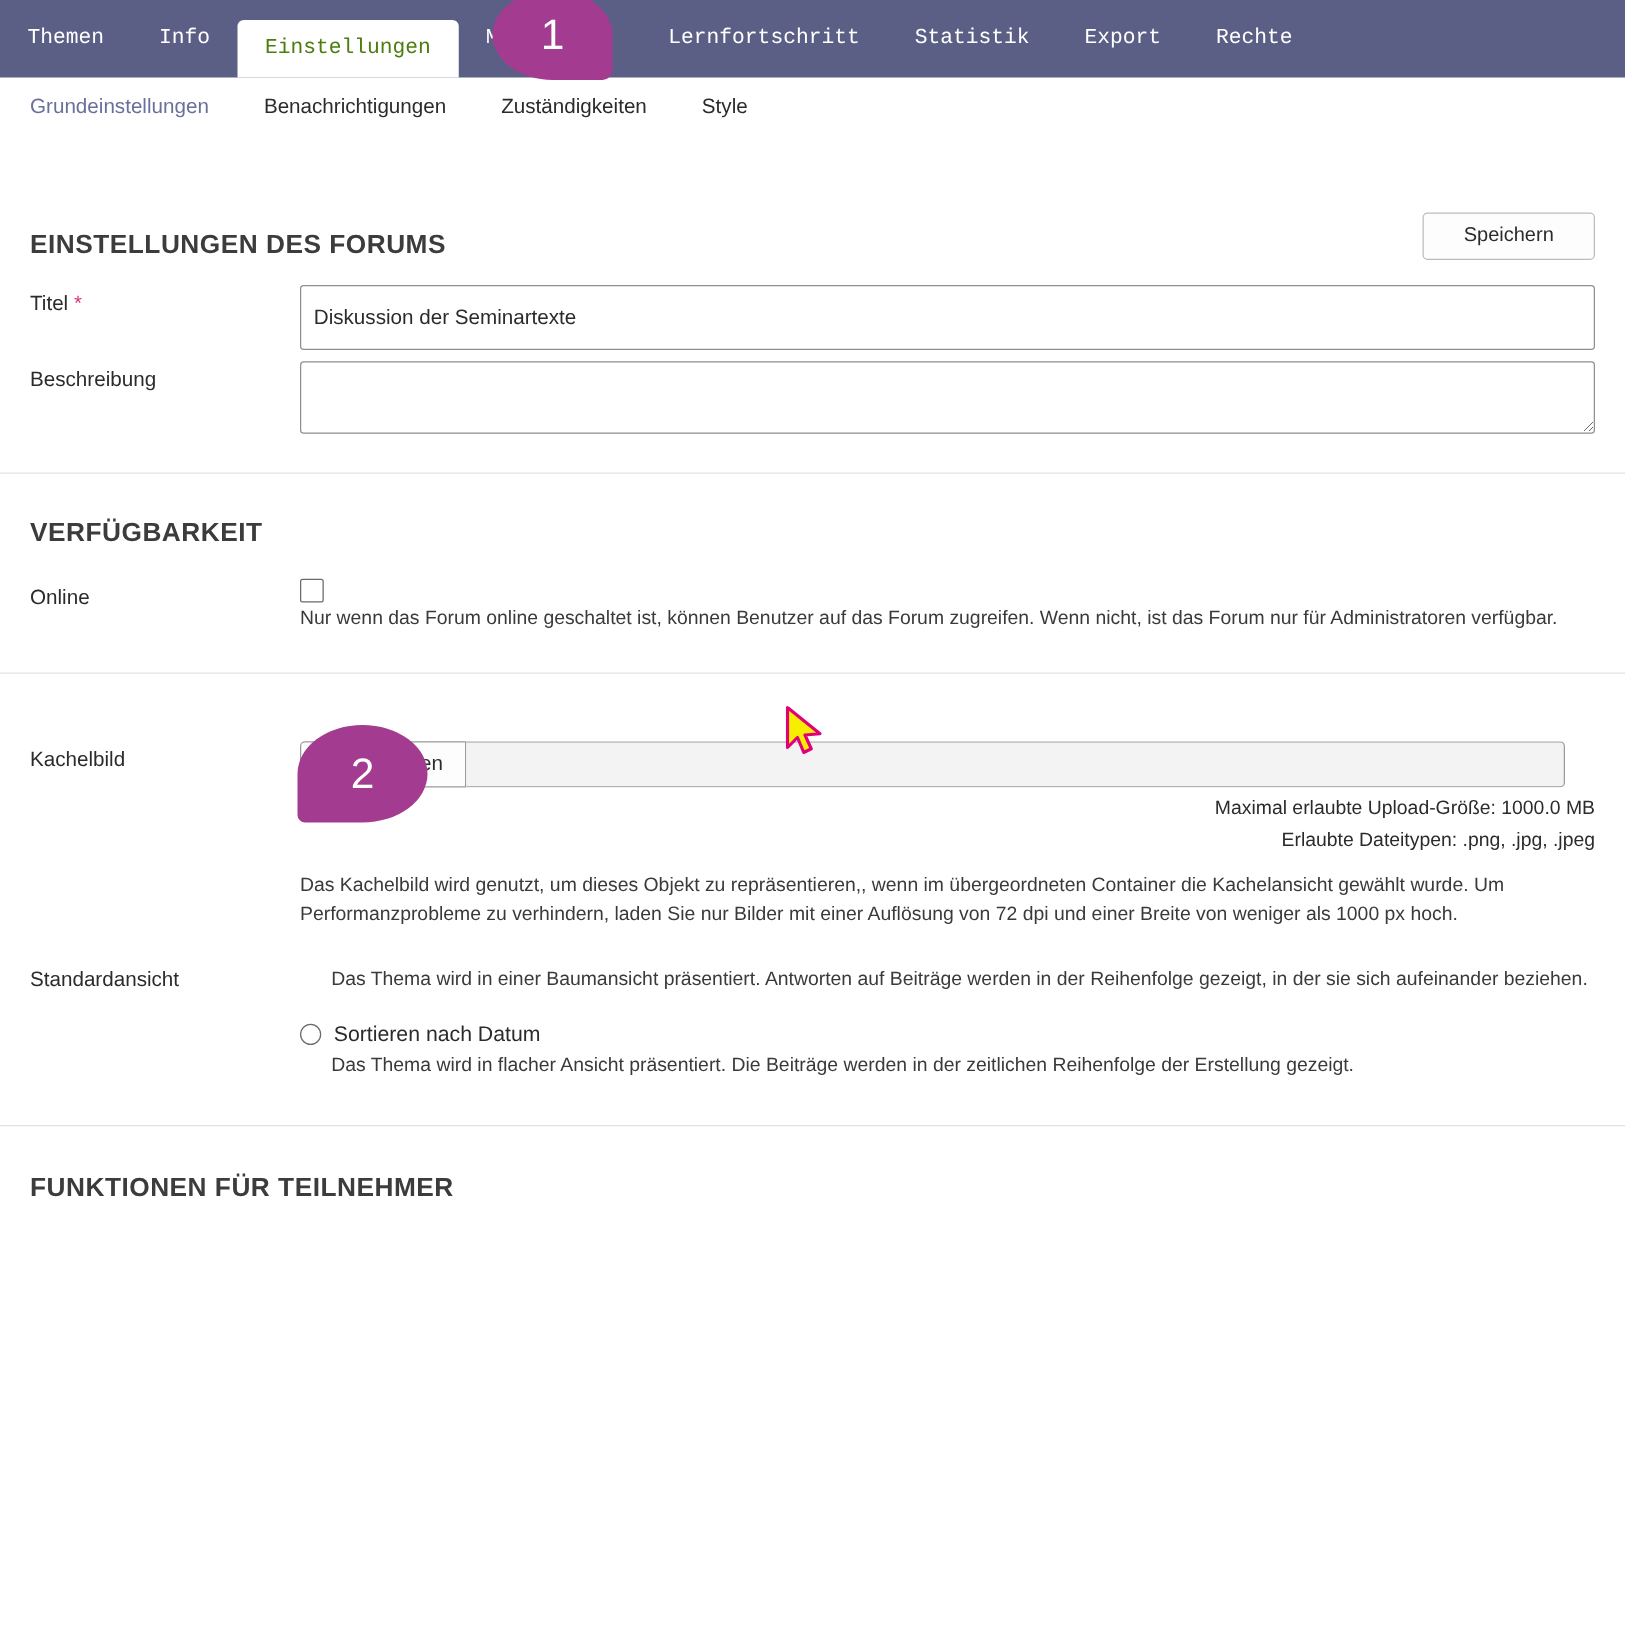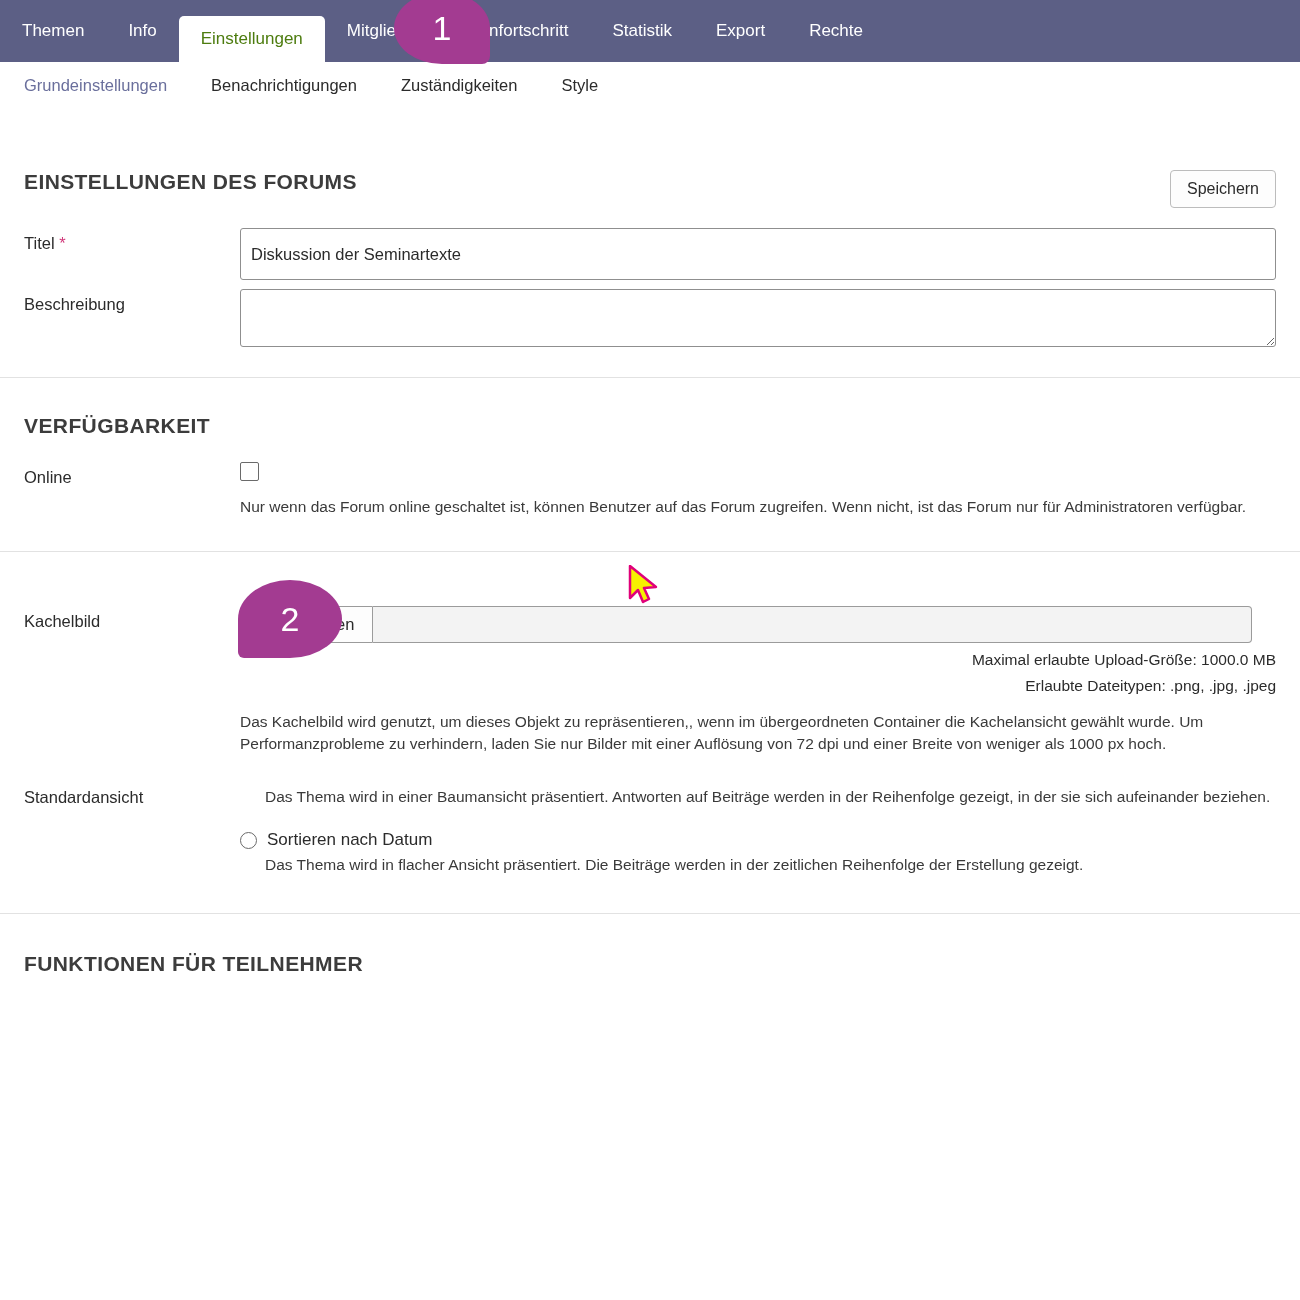--- a/index.html
+++ b/index.html
@@ -18,20 +18,21 @@
   }
 
   
   .topnav {
     background: #5c5f85;
     height: 62px;
     display: flex;
     align-items: flex-end;
     padding: 0 0 0 0;
     position: relative;
+    font-family: Liberation Mono, monospace;
   }
   .topnav-item {
     color: #ffffff;
     font-size: 17px;
     padding: 0 22px;
     height: 62px;
     line-height: 62px;
     white-space: nowrap;
     cursor: pointer;
   }
@@ -80,29 +81,29 @@
   .section-title {
     font-size: 21px;
     font-weight: bold;
     letter-spacing: 0.4px;
     color: #3c3c3c;
     margin: 0;
     text-transform: uppercase;
   }
   .section-head {
     display: flex;
-    align-items: flex-start;
+    align-items: flex-end;
     justify-content: space-between;
   }
   .btn {
     border: 1px solid #bcbcbc;
     background: #fdfdfd;
     border-radius: 4px;
     font-size: 16px;
-    padding: 9px 16px;
+    padding: 9px 32px;
     color: #2b2b2b;
     font-family: "Liberation Sans", sans-serif;
     cursor: pointer;
   }
   .row {
     display: flex;
     align-items: flex-start;
     margin-bottom: 6px;
   }
   .row-label {
@@ -140,21 +141,21 @@
     padding: 6px 10px;
     font-family: "Liberation Sans", sans-serif;
     resize: vertical;
     background: #fff;
   }
   .help-text {
     font-size: 15.5px;
     color: #3a3a3a;
     line-height: 1.45;
     max-width: 1010px;
-    margin-top: 15px;
+    margin-top: 2px;
   }
   .checkbox {
     width: 17px;
     height: 17px;
     border: 1px solid #6a6a6a;
     border-radius: 2px;
     background: #fff;
     display: inline-block;
     cursor: pointer;
     vertical-align: middle;

